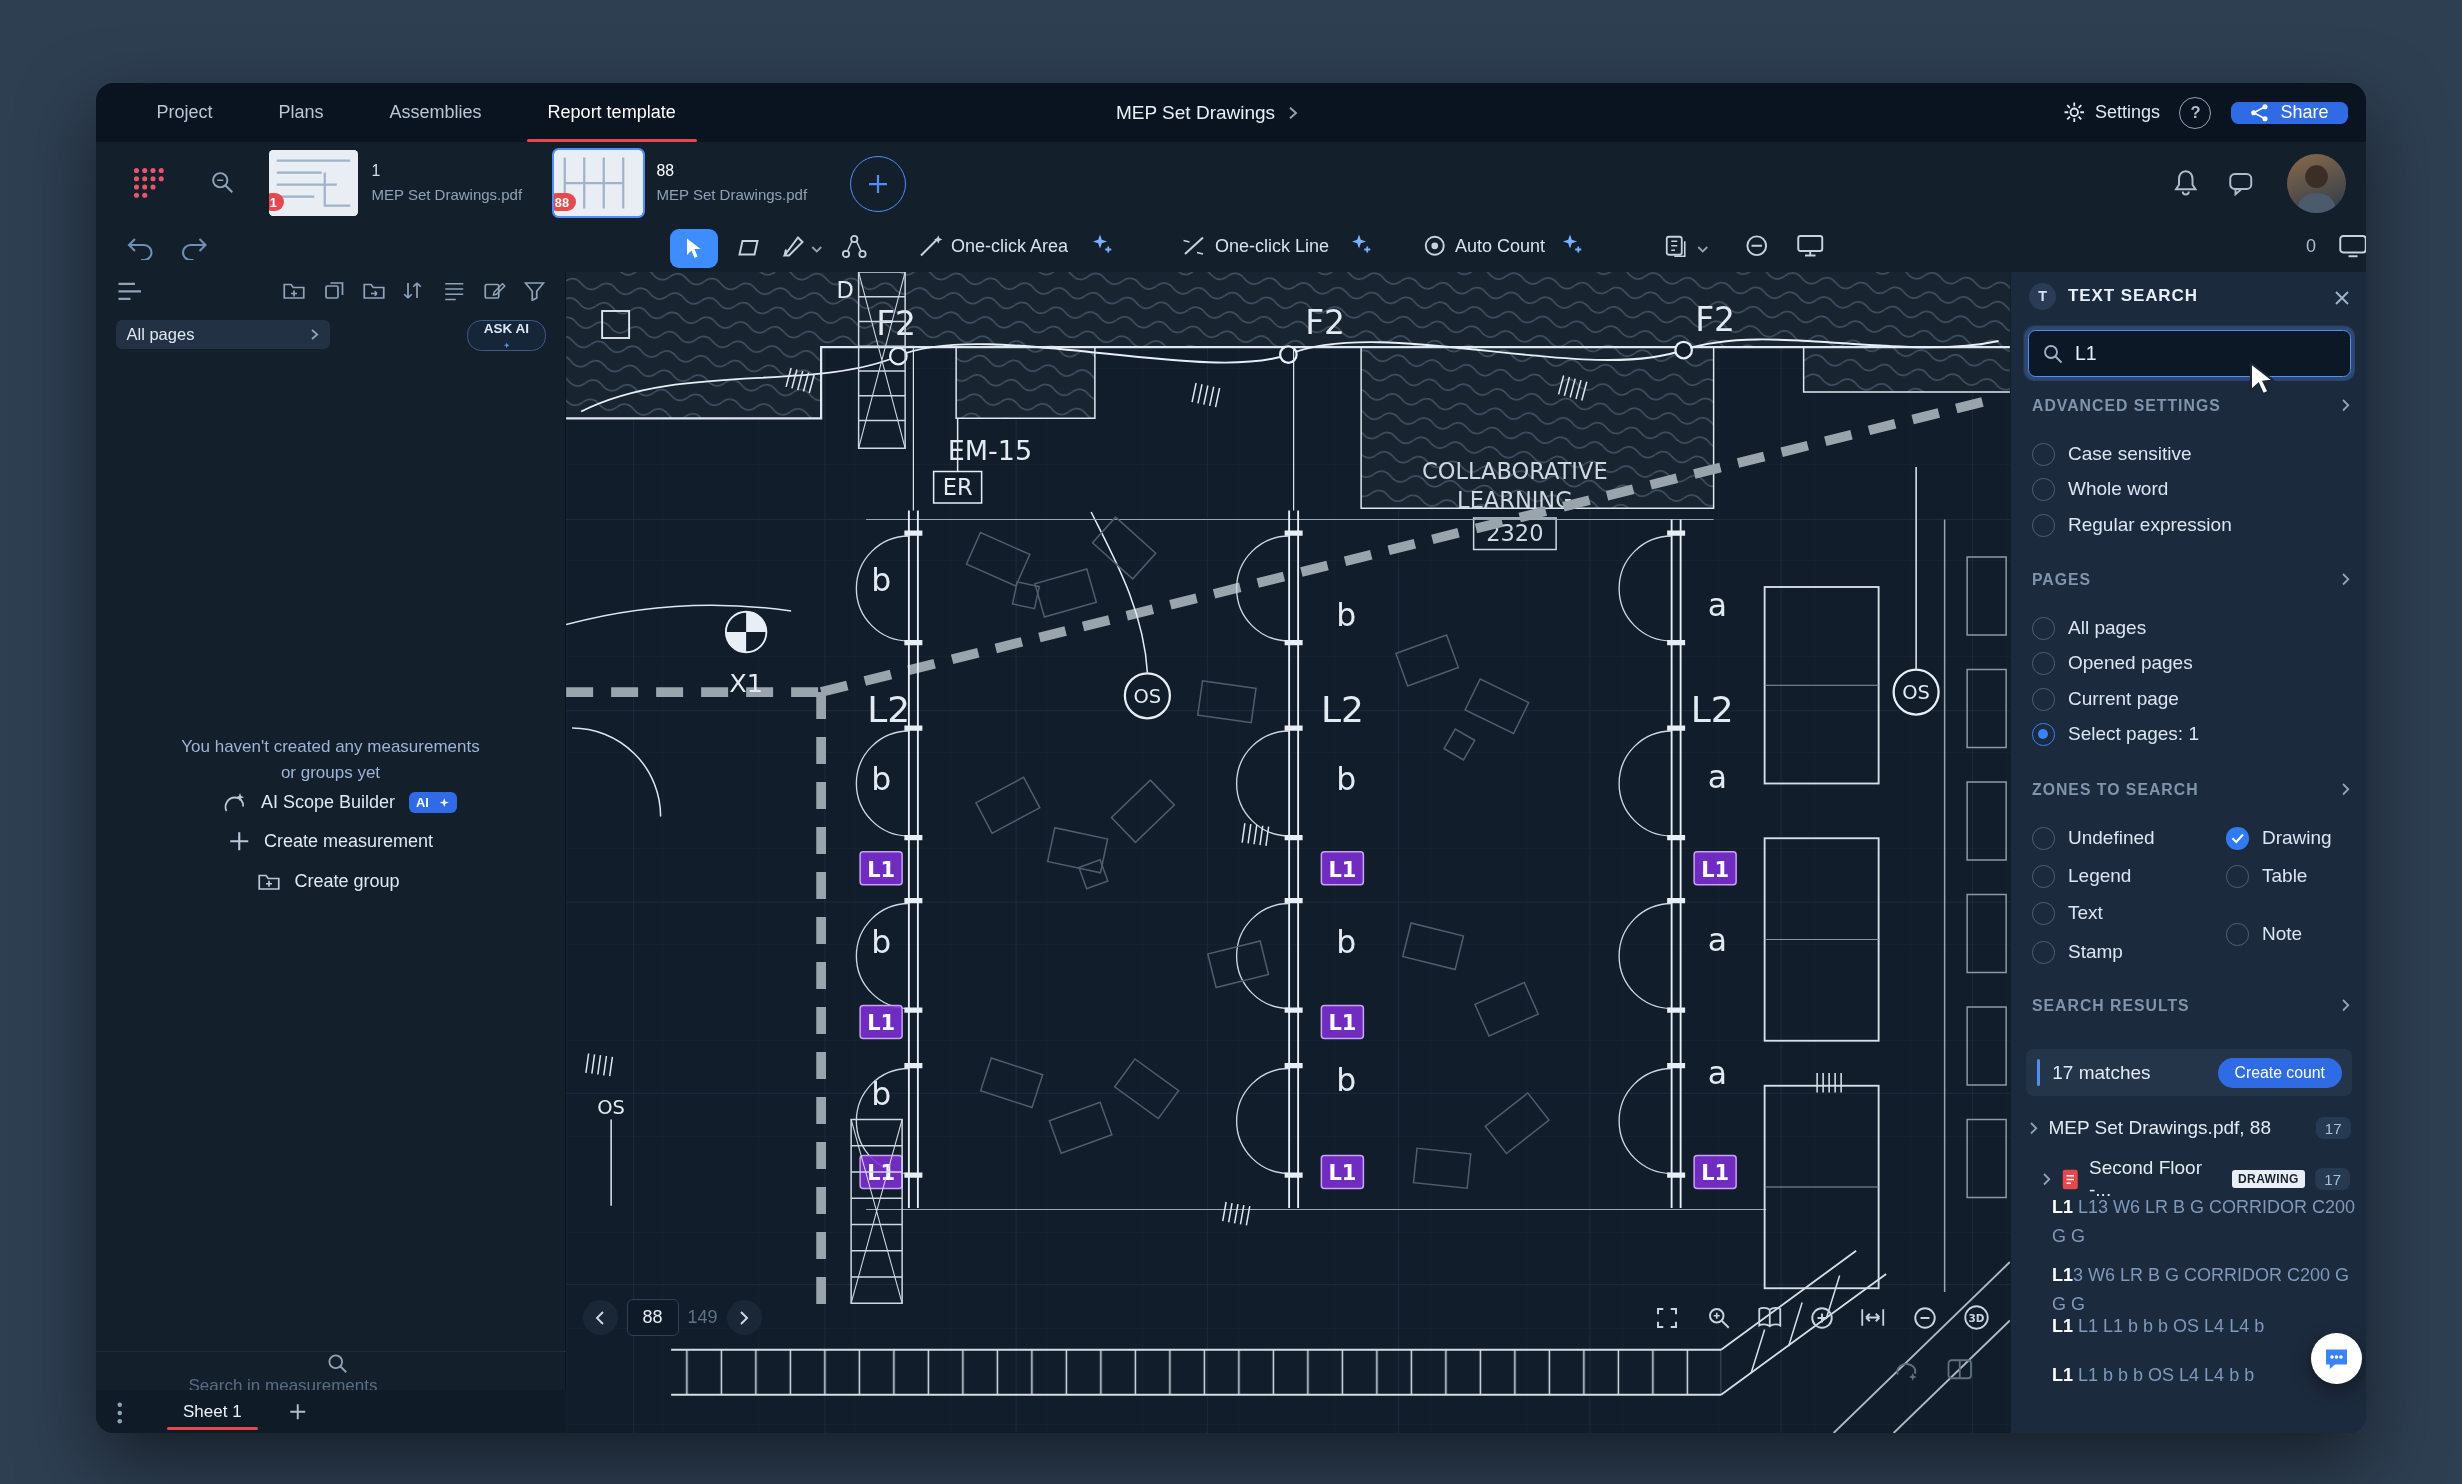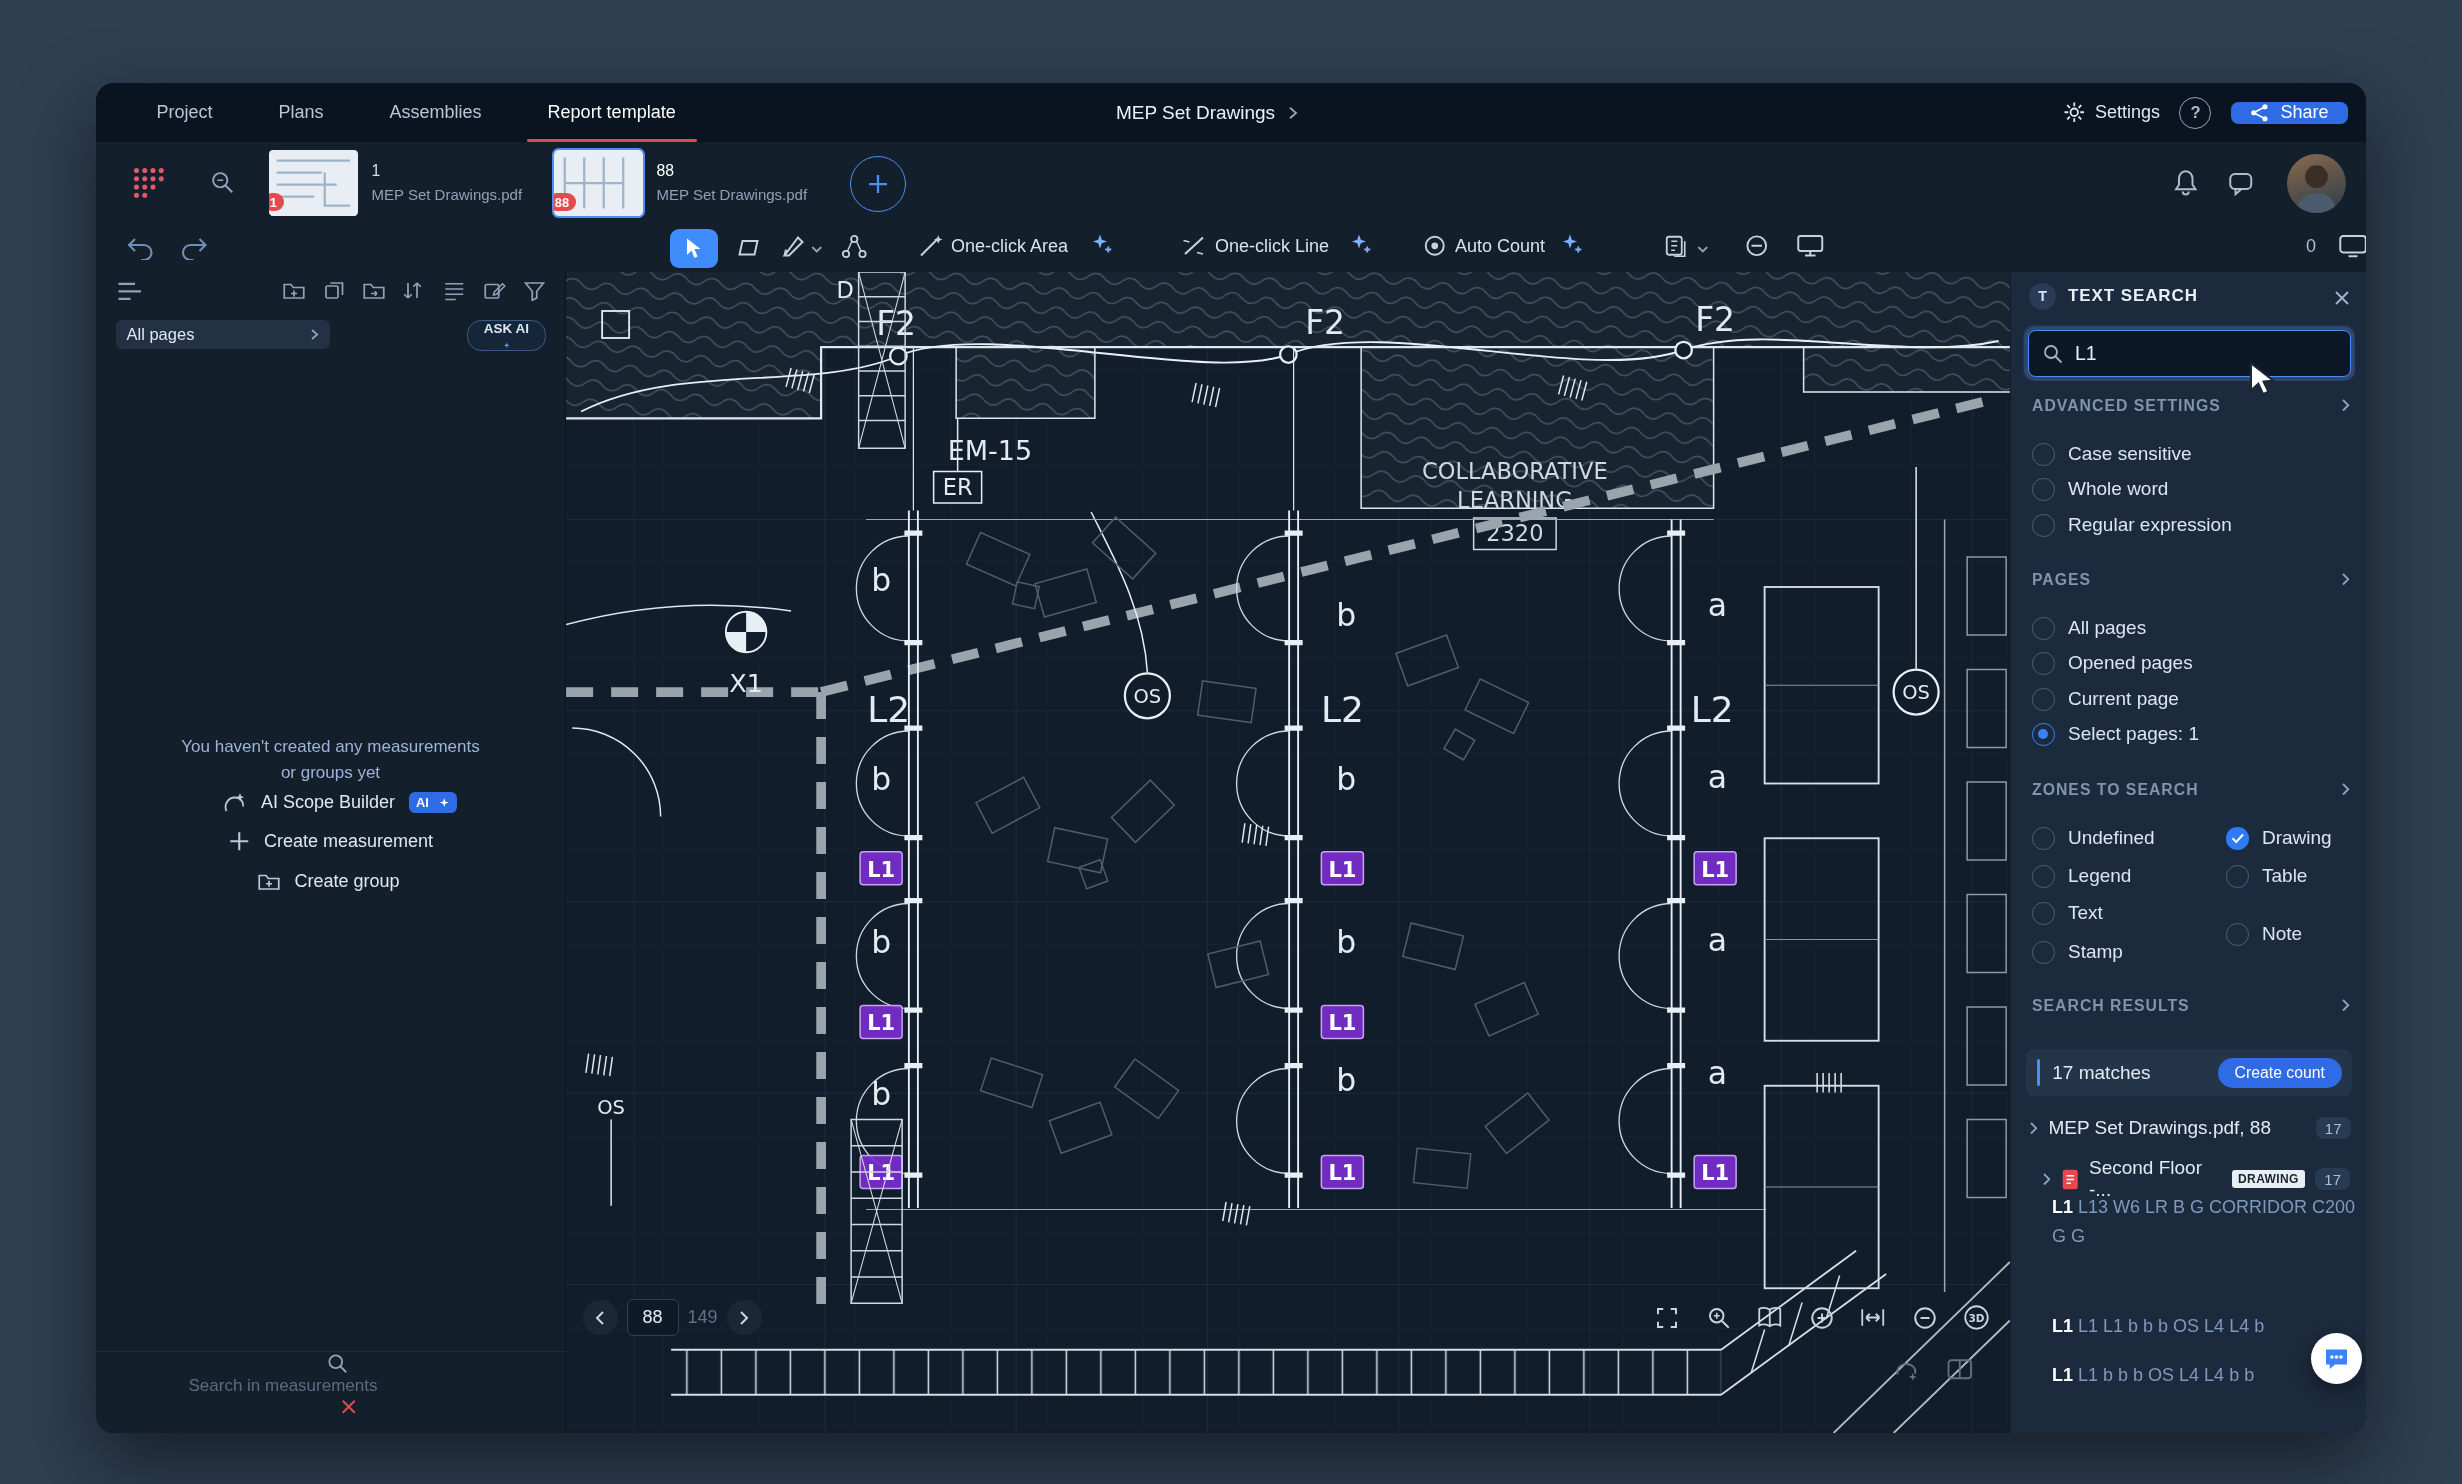--- a/index.html
+++ b/index.html
@@ -420,20 +420,35 @@
             </svg>
       </span>
       <input placeholder="Search in measurements" style="">
       <span style="margin-left:36px;">
         <svg width="19.5" height="19.5" viewBox="0 0 26 26">
               <path d="M5 5 L21 21 M21 5 L5 21" stroke="#e5484d" stroke-width="2.8"></path>
             </svg>
       </span>
     </div>
 
+    <div class="sheet-row">
+      <span class="abs" style="left:19.5px;top:10.5px;">
+        <svg width="7.5" height="24" viewBox="0 0 10 32">
+              <circle cx="5" cy="5" r="3" fill="#8fa3b8"></circle>
+              <circle cx="5" cy="16" r="3" fill="#8fa3b8"></circle>
+              <circle cx="5" cy="27" r="3" fill="#8fa3b8"></circle>
+            </svg>
+      </span>
+      <div class="sheet-tab">Sheet 1</div>
+      <span class="abs" style="left:192px;top:12px;">
+        <svg width="19.5" height="19.5" viewBox="0 0 26 26">
+              <path d="M13 3v20M3 13h20" stroke="#aebdcd" stroke-width="2.6"></path>
+            </svg>
+      </span>
+    </div>
   </div>
 
   <div class="abs canvas">
     <svg width="1444" height="1161" viewBox="0 0 1925 1548">
       <defs>
         <pattern id="grid" width="128" height="128" patternUnits="userSpaceOnUse">
           <path d="M128 0H0V128" fill="none" stroke="#1c2937" stroke-width="1"></path>
         </pattern>
         <pattern id="squig" width="46" height="26" patternUnits="userSpaceOnUse" patternTransform="rotate(8)">
           <path d="M0 13 Q 11 2 23 13 T 46 13" fill="none" stroke="#44566a" stroke-width="2"></path>
@@ -888,20 +903,23 @@
             <path d="M6 9h10M6 14h10M6 19h6" stroke="#fff" stroke-width="2"></path>
           </svg>
       <span style="flex:1;">Second Floor -...</span>
       <span class="drawing-badge">DRAWING</span>
       <span class="count-chip">17</span>
     </div>
 
     <div class="res" style="top:921px;">
       <span class="lead">L1</span><span> L13 W6 LR B G CORRIDOR C200 G G</span>
     </div>
+    <div class="res" style="top:989px;">
+      <span class="lead">L1</span><span>3 W6 LR B G CORRIDOR C200 G G G</span>
+    </div>
     <div class="res" style="top:1040px;white-space:nowrap;">
       <span class="lead">L1</span><span> L1 L1 b b b OS L4 L4 b</span>
     </div>
     <div class="res" style="top:1089px;white-space:nowrap;">
       <span class="lead">L1</span><span> L1 b b b OS L4 L4 b b</span>
     </div>
   </div>
 
   <div class="chat-fab">
     <svg width="27" height="27" viewBox="0 0 36 36">

